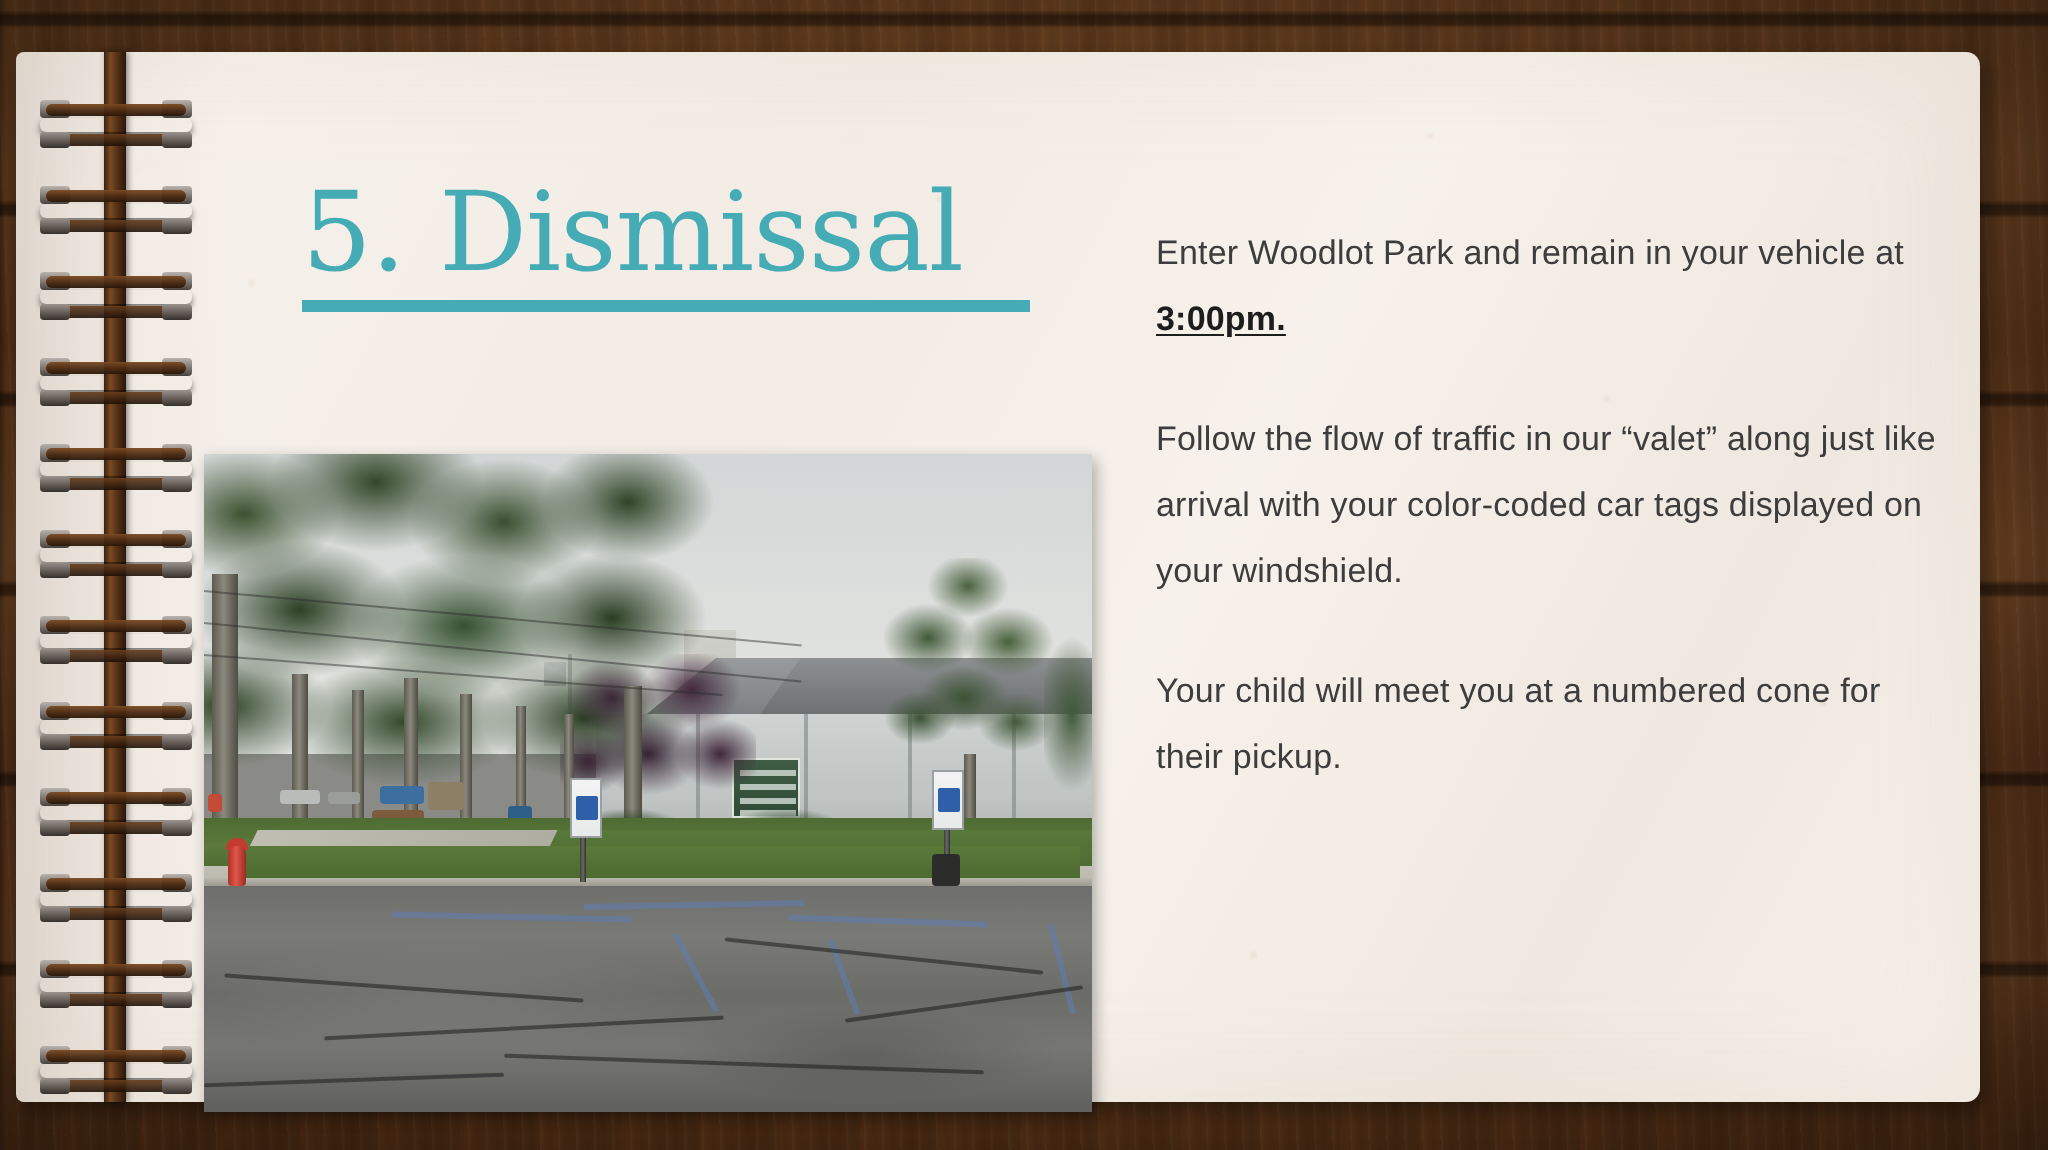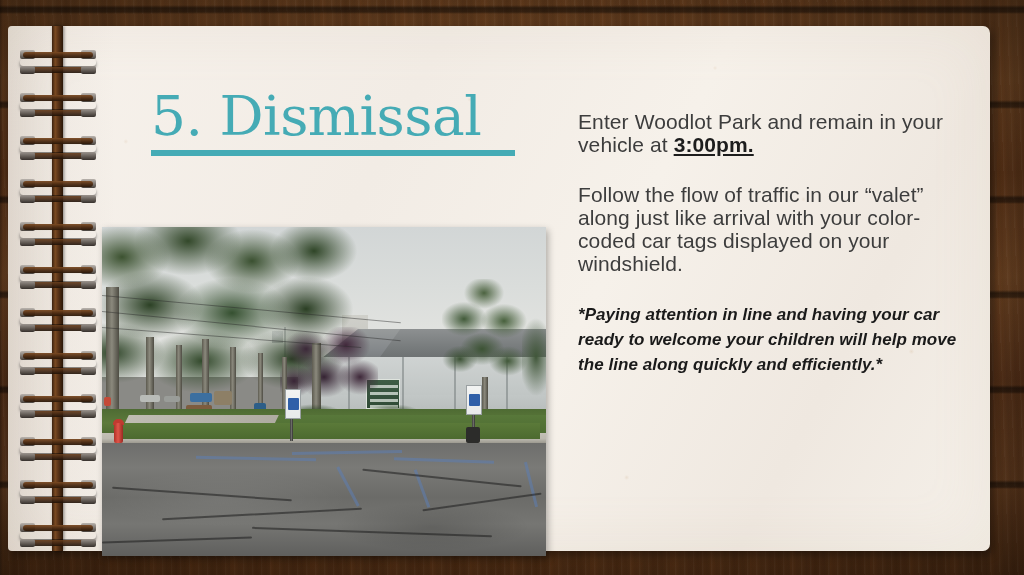--- a/index.html
+++ b/index.html
@@ -271,22 +271,22 @@
     background:linear-gradient(180deg,#c8cbca,#a9adac); opacity:.8; }
   
   .wire { height:1px; background:rgba(40,40,40,0.45); transform-origin:left center; }
 
   
   #textcol {
     position:absolute; left:570px; top:84px; width:400px;
     color:#3e3e3e;
   }
   .para {
-    font-size:21px;
-    line-height:23px;
+    font-size:17px;
+    line-height:33px;
     letter-spacing:0.1px;
     margin-bottom:27px;
     color:#3d3d3d;
   }
   .para b { font-weight:700; color:#1d1d1d; text-decoration:underline; text-underline-offset:2px; }
   .note {
     font-size:17px;
     line-height:25px;
     font-weight:700;
     font-style:italic;
@@ -513,18 +513,18 @@
     </div>
 
     <div id="textcol">
 
       <p class="para">
         <span>Enter Woodlot Park and remain in your vehicle at </span><b>3:00pm.</b>
       </p>
 
       <p class="para">Follow the flow of traffic in our “valet” along just like arrival with your color-coded car tags displayed on your windshield.</p>
 
-
-      <p class="note">*Paying attention in line and having your car ready to welcome your children will help move the line along quickly and efficiently.*</p>
+      <p class="para">Your child will meet you at a numbered cone for their pickup.</p>
+
     </div>
 
   </div>
 </div>
 
 </body></html>

